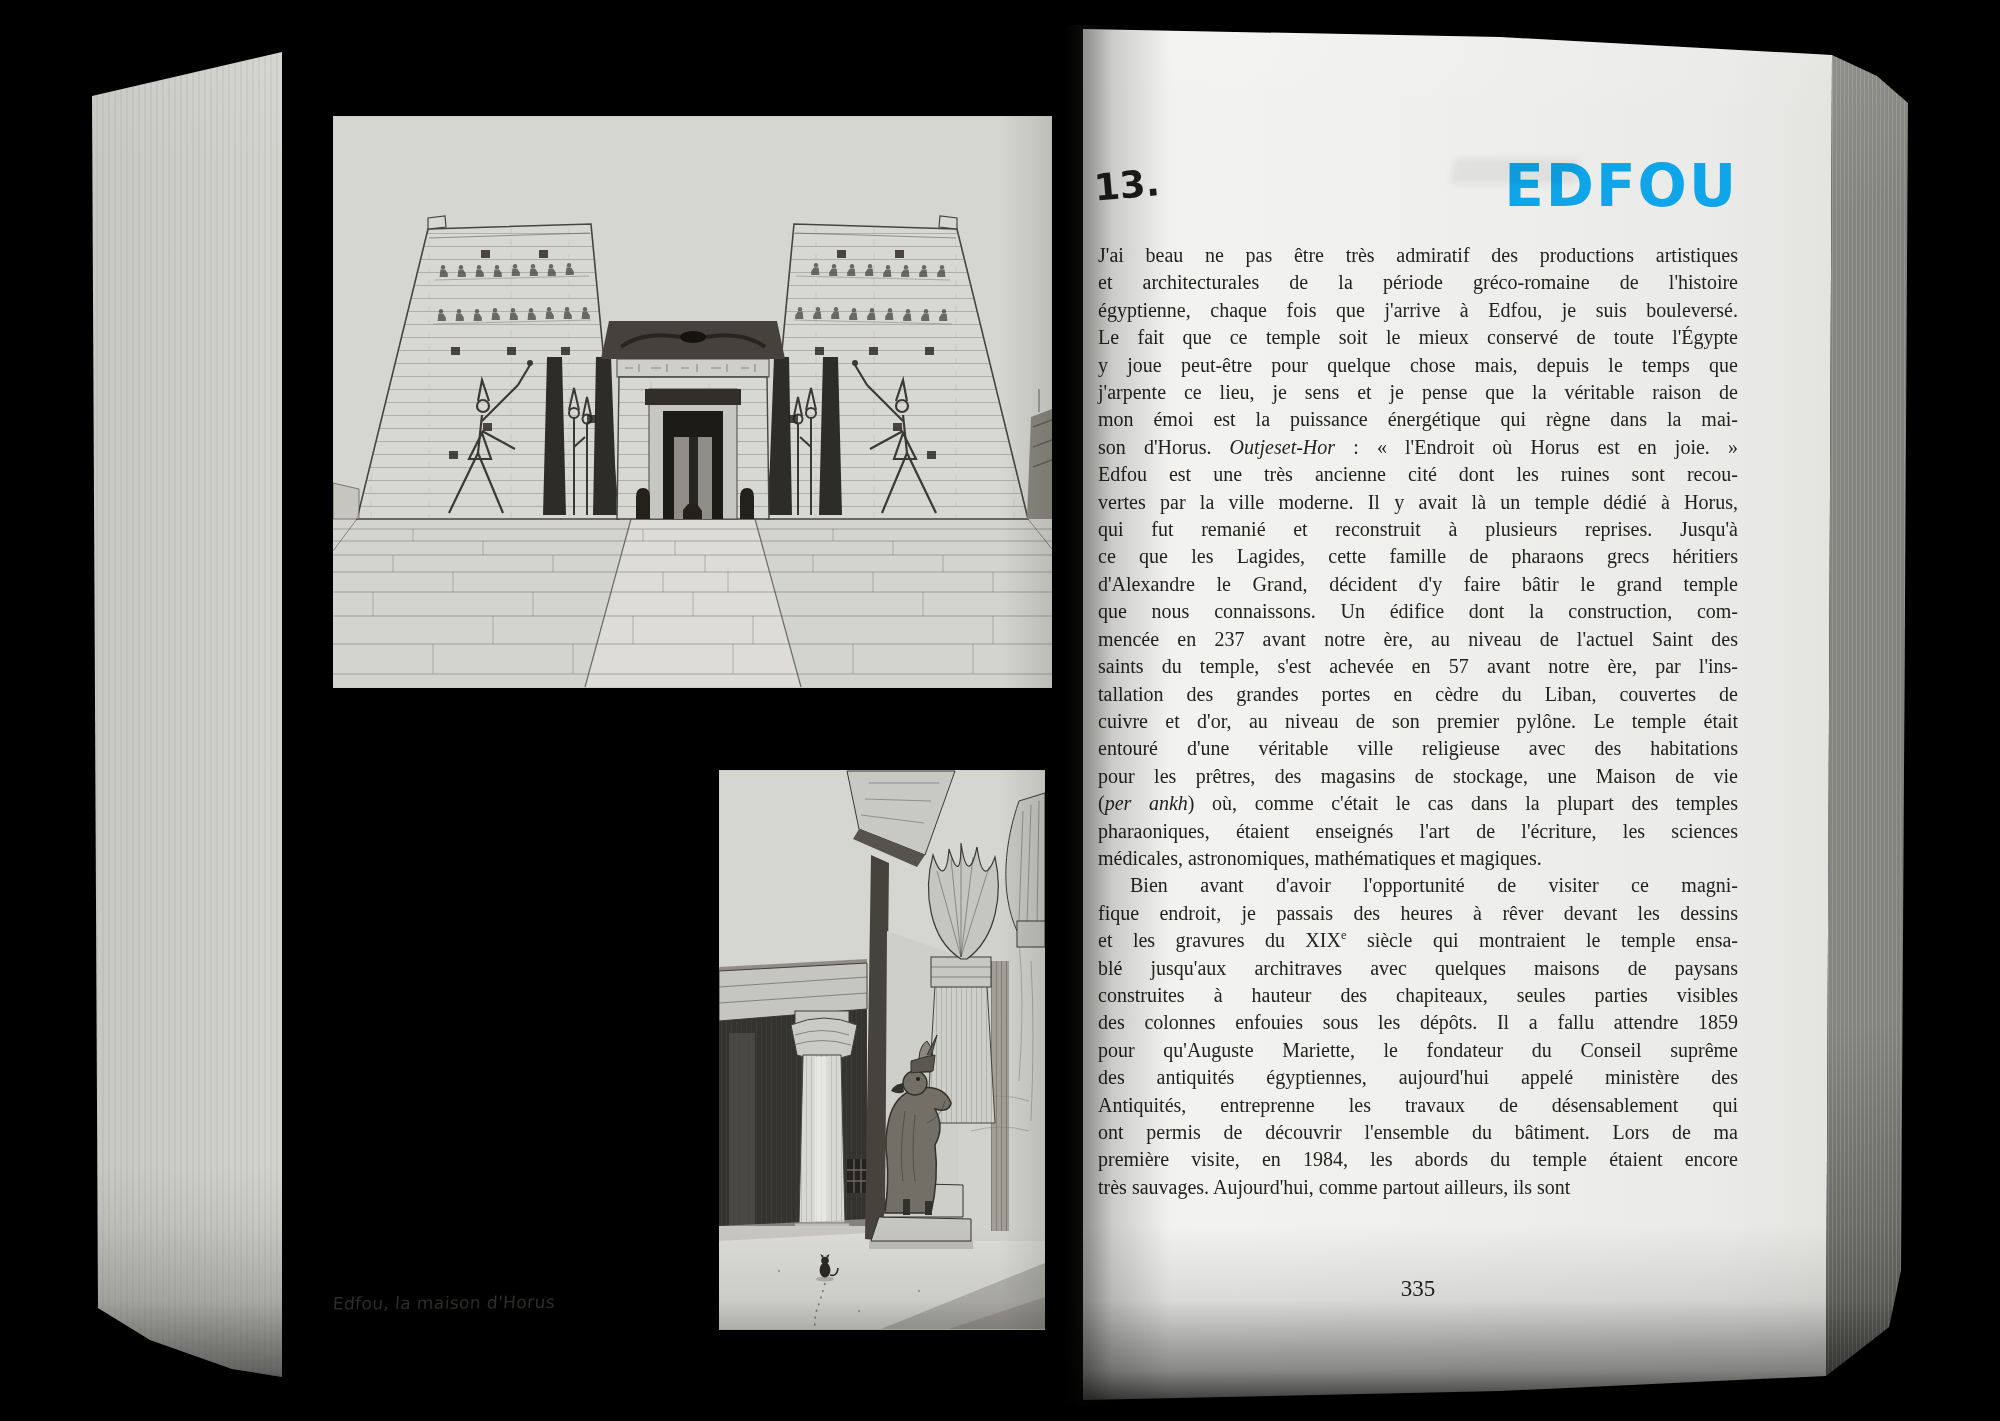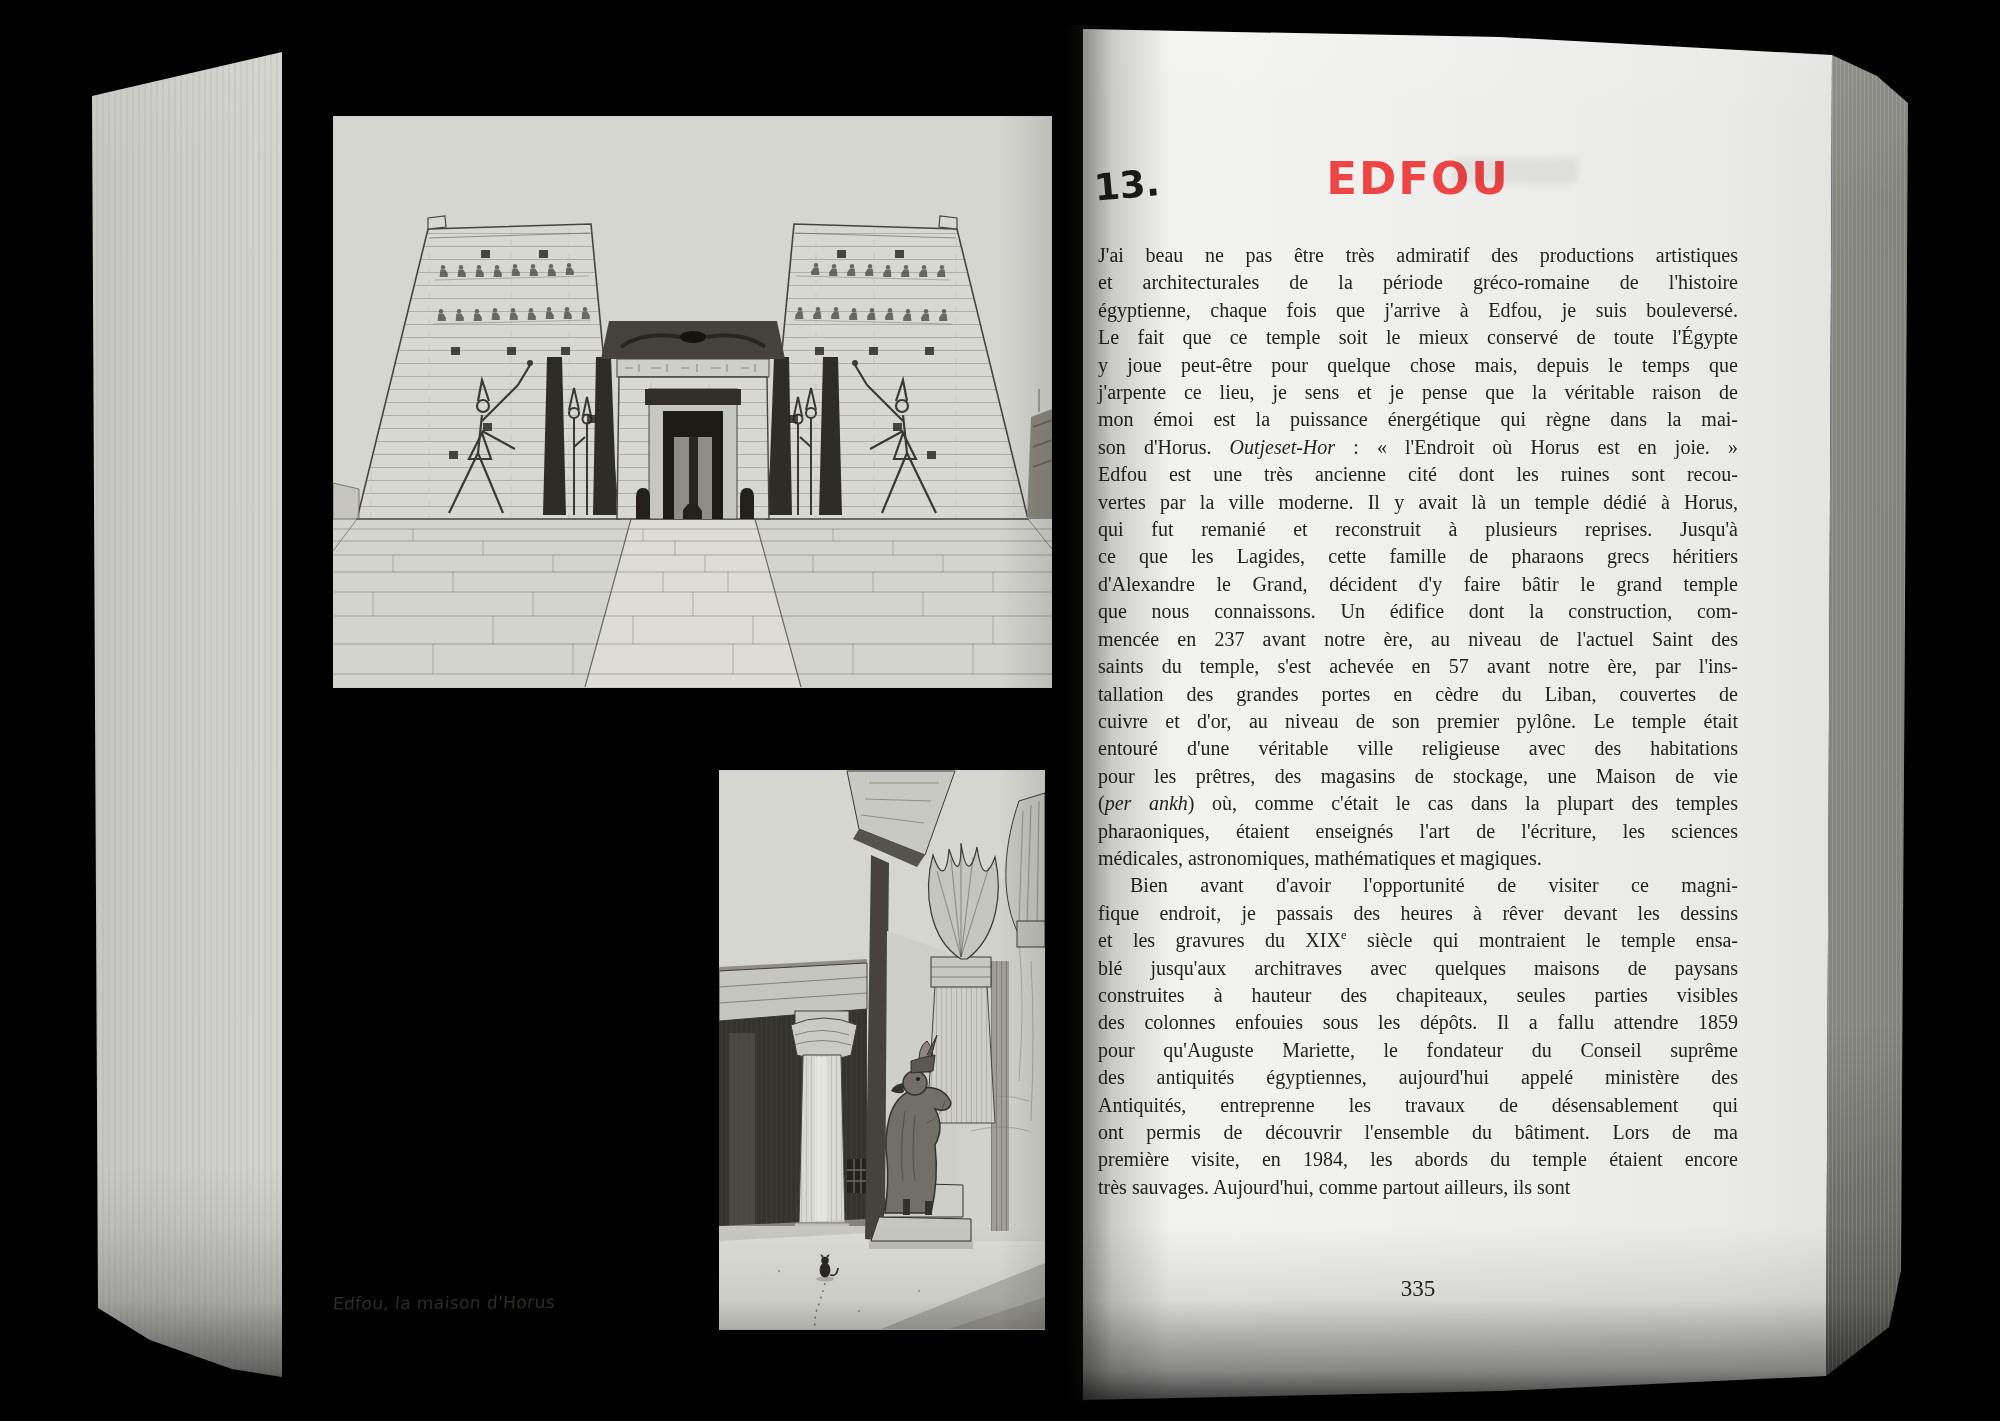--- a/index.html
+++ b/index.html
@@ -49,22 +49,22 @@
     color:#1a1a18;opacity:.05;transform:scaleX(-1);pointer-events:none;}
   .ghost-right{left:1452px;top:158px;width:126px;height:26px;background:rgba(0,0,0,.06);
     filter:blur(3px);transform:skewX(-10deg);pointer-events:none;}
   .caption{left:333px;top:1292px;width:420px;color:#33312c;
     font-family:"DejaVu Sans",sans-serif;font-size:17px;letter-spacing:.4px;
     transform:skewX(-4deg) rotate(-.4deg);}
 
   
   .chapter-no{left:1094px;top:164px;font-family:"DejaVu Sans",sans-serif;font-weight:bold;
     font-size:37px;color:#1d1c1a;transform:rotate(-5deg);}
-  .chapter-title{left:1098px;top:152px;width:640px;text-align:center;
-    font-family:"DejaVu Sans",sans-serif;font-weight:bold;font-size:45px;letter-spacing:2px;color:#ef4444;}
+  .chapter-title{left:1098px;top:152px;width:640px;text-align:right;
+    font-family:"DejaVu Sans",sans-serif;font-weight:bold;font-size:58px;letter-spacing:2px;color:#0ea5e9;}
   .body-text{left:1098px;top:242px;width:640px;font-family:"Liberation Serif",serif;
     font-size:20px;line-height:27.4px;color:#24221f;}
   .body-text .line{text-align:justify;text-align-last:justify;}
   .body-text .line.pl{text-align-last:left;}
   .body-text .line.ind{padding-left:32px;}
   .body-text i{font-style:italic;}
   .body-text sup{font-size:.62em;vertical-align:super;line-height:0;}
   .folio{left:1098px;top:1276px;width:640px;text-align:center;
     font-family:"Liberation Serif",serif;font-size:23px;color:#24221f;}
 </style>

